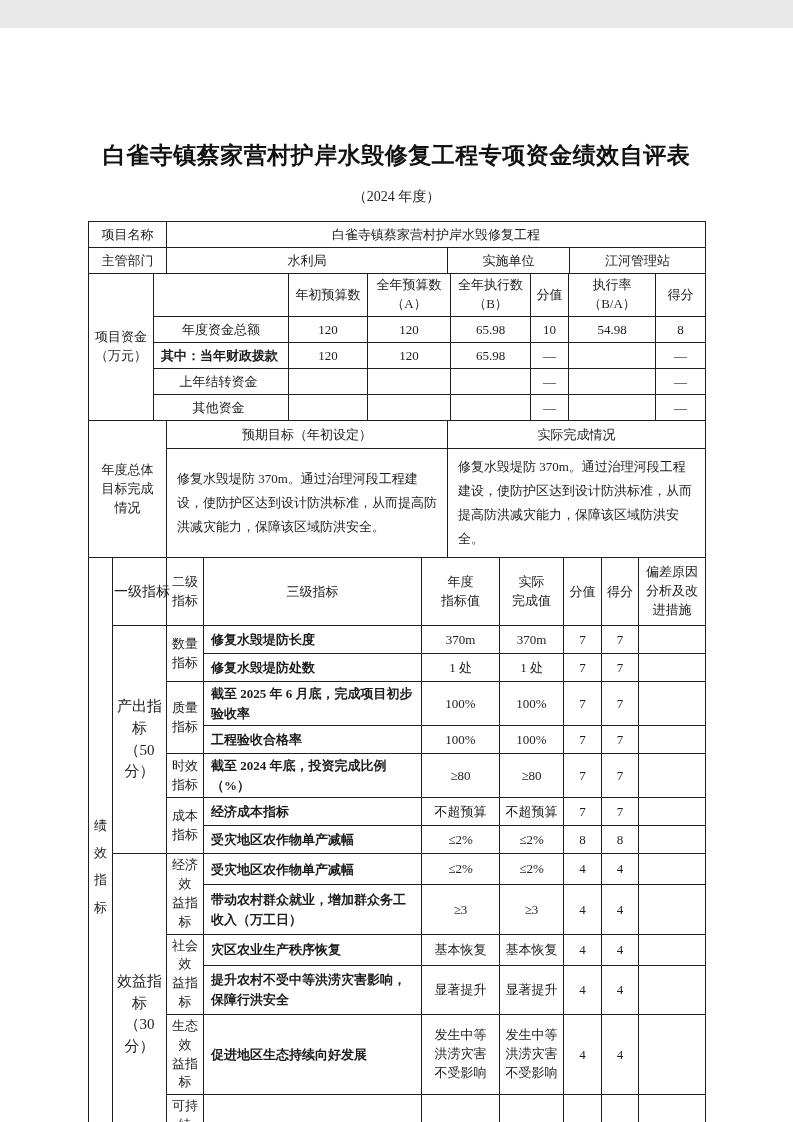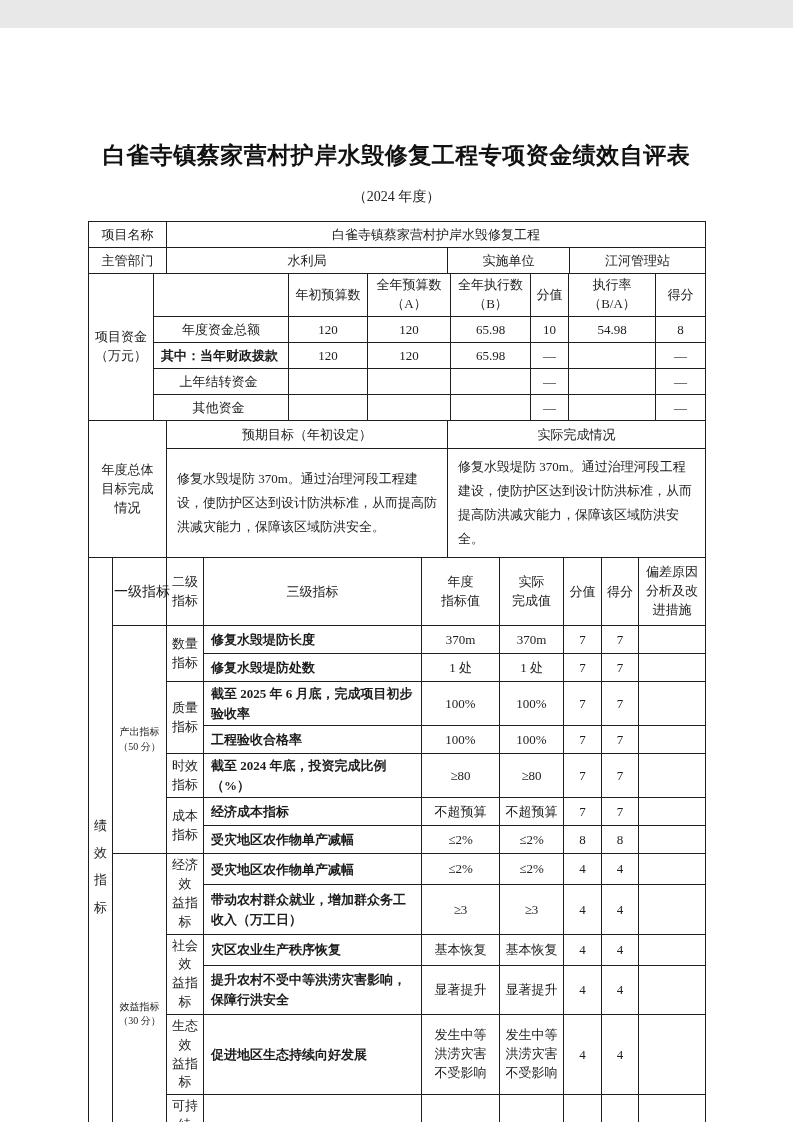--- a/index.html
+++ b/index.html
@@ -26,21 +26,21 @@
   .tl{text-align:left;padding-left:7px;line-height:1.5;font-weight:bold;}
   .tr-al{text-align:center;padding-right:9px;}
   .para{
     text-align:left;vertical-align:middle;padding:6px 10px;
     line-height:1.85;font-size:13px;
   }
   .vcell{
     width:24px;padding:0;word-break:break-all;line-height:2.1;
     font-size:13px;vertical-align:middle;
   }
-  .l1cell{font-size:10px;padding:1px;}
+  .l1cell{font-size:15px;padding:1px;}
   .l1head{font-size:14px;white-space:nowrap;padding:1px;}
 </style>
 </head>
 <body>
 
 <div class="doc">
 
   <div class="title">白雀寺镇蔡家营村护岸水毁修复工程专项资金绩效自评表</div>
   <div class="subtitle">（2024 年度）</div>
 

